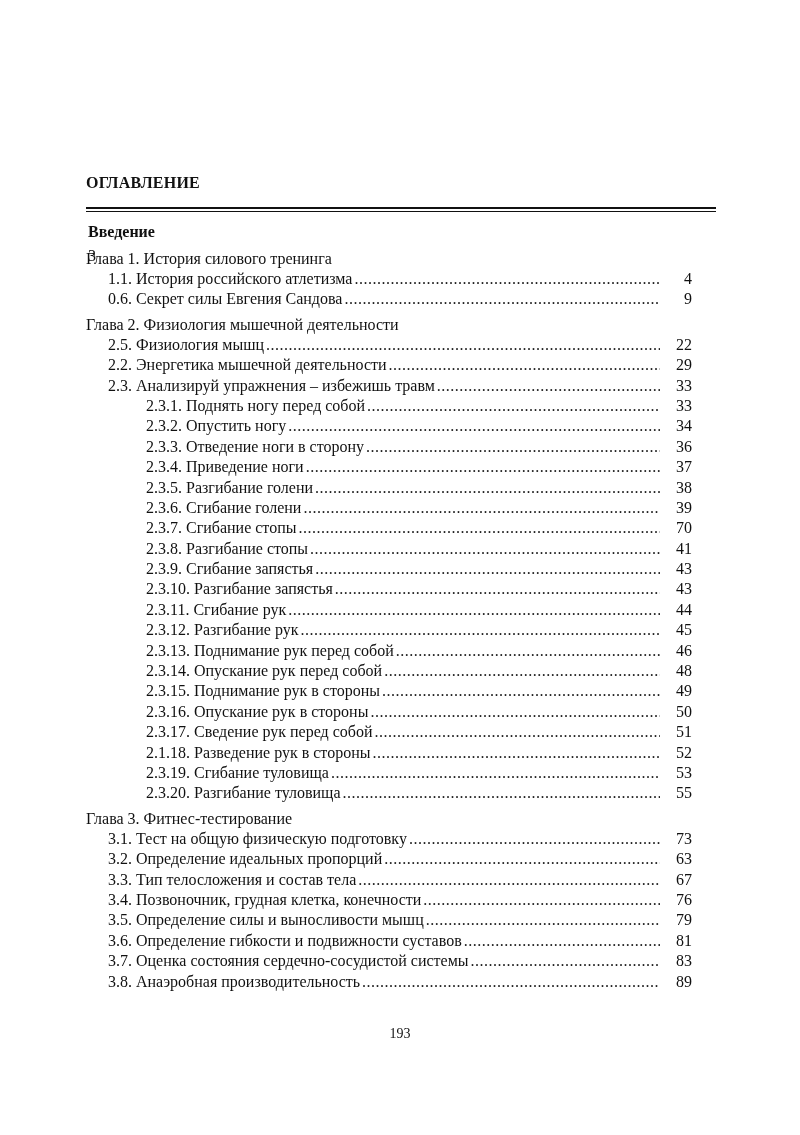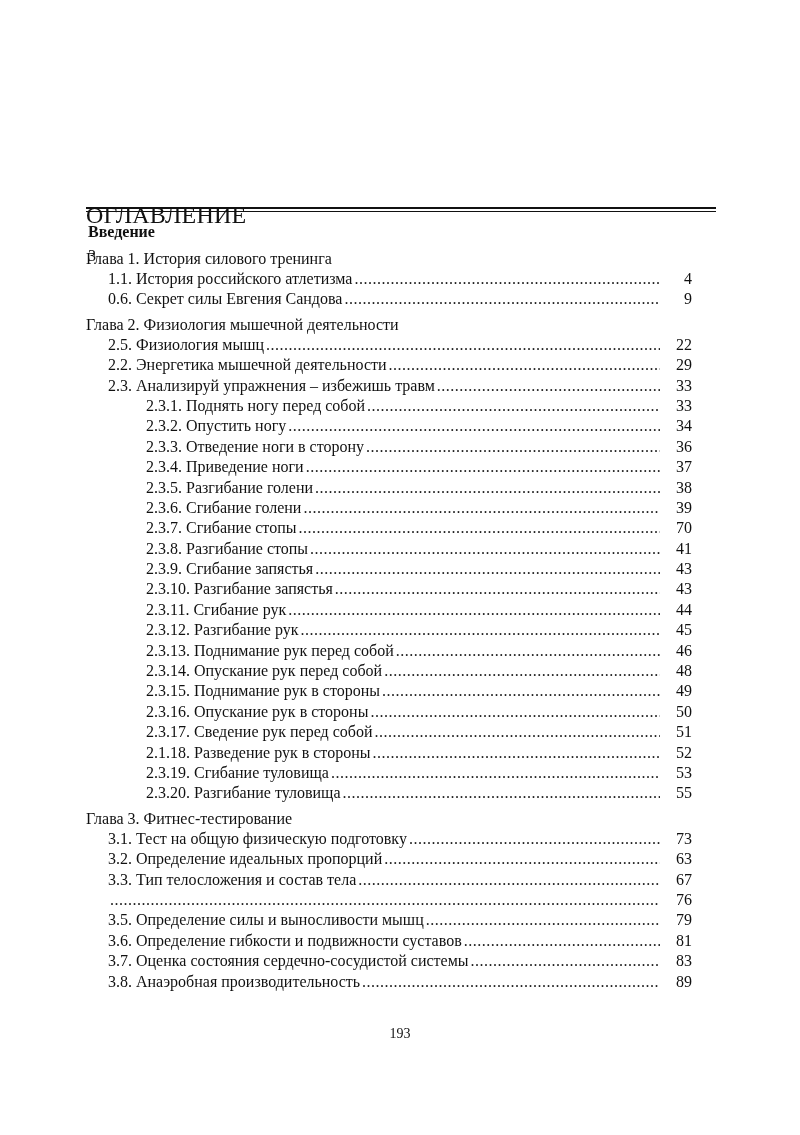--- a/index.html
+++ b/index.html
@@ -1,18 +1,18 @@
 <!DOCTYPE html>
 <html><head>
   <meta charset="utf-8">
   <style>
     html, body { margin:0; padding:0; background:#ffffff; }
     body { width:800px; height:1135px; position:relative; overflow:hidden;
            font-family:"Liberation Serif", serif; color:#111; }
-    .title { position:absolute; left:86px; top:174px; font-size:24px; font-weight:normal; letter-spacing:0.2px;margin-top:28px; }
+    .title { position:absolute; left:86px; top:174px; font-size:16px; font-weight:bold; letter-spacing:0.2px; }
     .rule1 { position:absolute; left:86px; top:207px; width:630px; height:2px; background:#111; }
     .rule2 { position:absolute; left:86px; top:211px; width:630px; height:1px; background:#111; }
     .toc { position:absolute; left:86px; top:220px; width:606px; }
     .row { display:flex; align-items:baseline; height:20.4px; font-size:16px; line-height:20.4px; white-space:nowrap; }
     .row.chap { font-weight:normal; margin-top:4px; height:21px; line-height:21px; }
     .row.intro { font-weight:bold; height:24px; line-height:24px; margin-bottom:3px; }
     .row .lbl { flex:0 0 auto; }
     .row .dots { flex:1 1 auto; overflow:hidden; margin:0 10px 0 2px; font-weight:normal; letter-spacing:0.5px; color:#222; }
     .row .dots::after { content:"................................................................................................................................................................................................................................................"; }
     .row .pg { flex:0 0 22px; text-align:right; font-weight:normal; }
@@ -178,20 +178,21 @@
         <span class="lbl">3.2. Определение идеальных пропорций</span>
         <span class="dots"></span>
         <span class="pg">63</span>
       </div>
       <div class="row l2">
         <span class="lbl">3.3. Тип телосложения и состав тела</span>
         <span class="dots"></span>
         <span class="pg">67</span>
       </div>
       <div class="row l2">
+        <span class="lbl">3.4. Позвоночник, грудная клетка, конечности</span>
         <span class="dots"></span>
         <span class="pg">76</span>
       </div>
       <div class="row l2">
         <span class="lbl">3.5. Определение силы и выносливости мышц</span>
         <span class="dots"></span>
         <span class="pg">79</span>
       </div>
       <div class="row l2">
         <span class="lbl">3.6. Определение гибкости и подвижности суставов</span>

